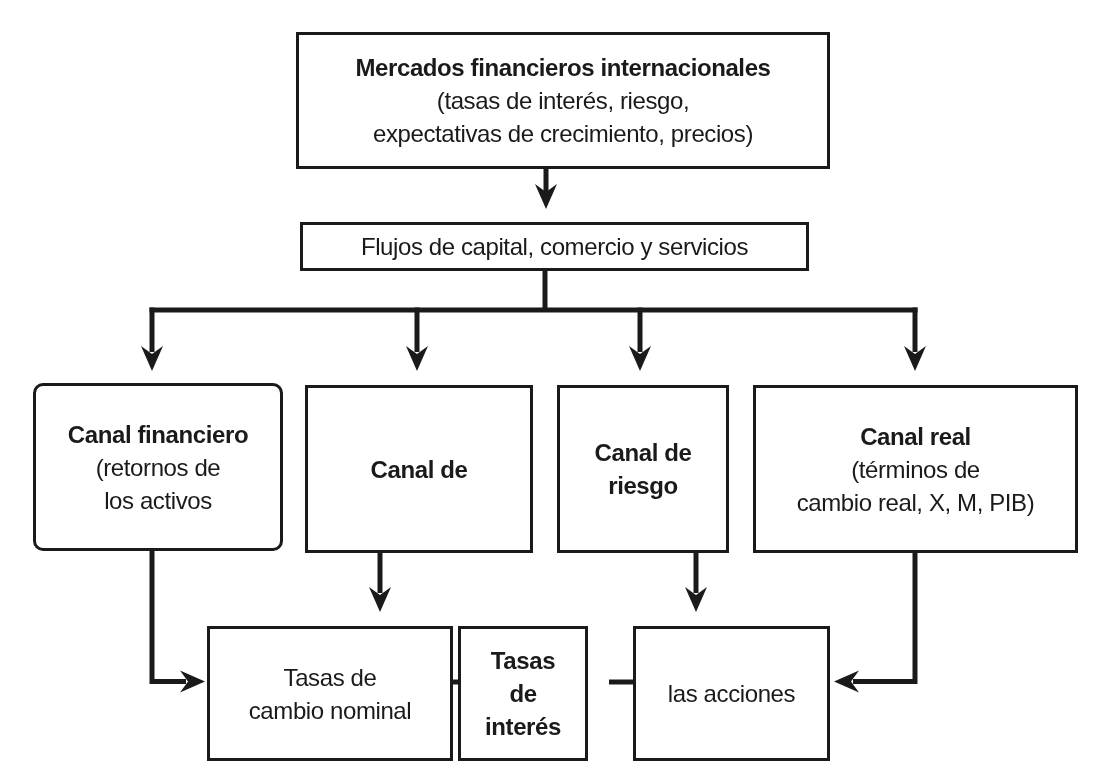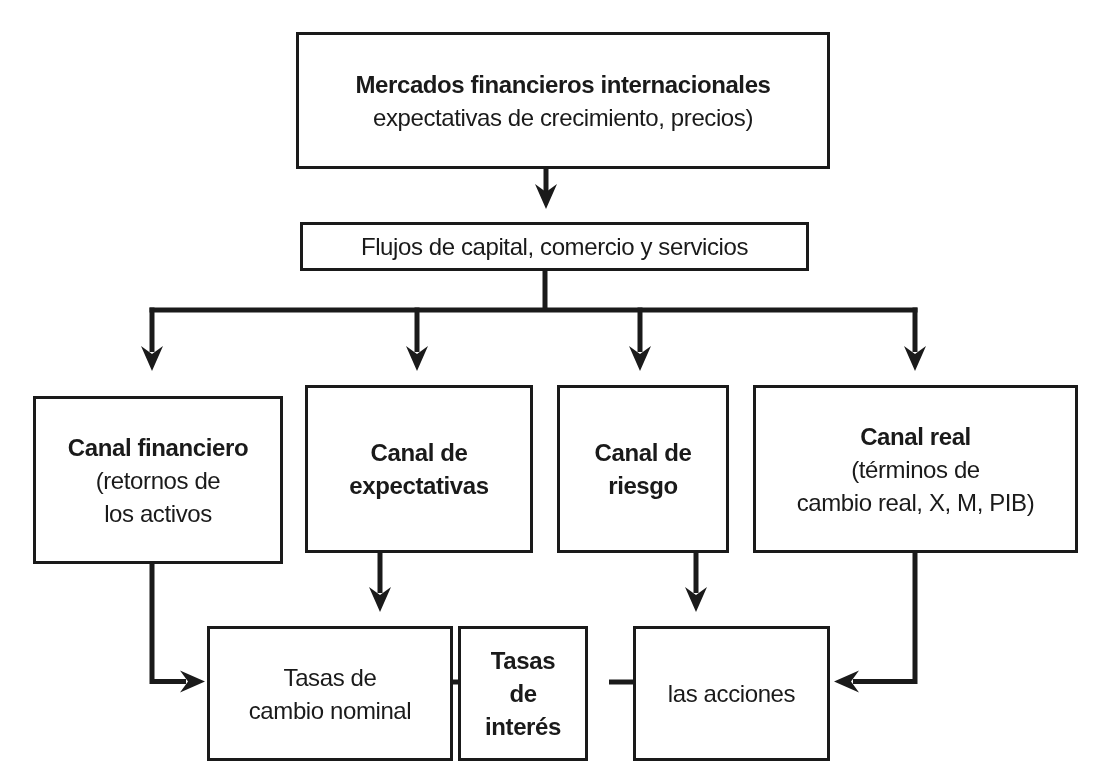--- a/index.html
+++ b/index.html
@@ -33,21 +33,21 @@
     font-size:24px;
     line-height:33px;
     letter-spacing:-0.4px;
     margin-top:12px;
   }
   .ln{white-space:nowrap;}
   .b{font-weight:bold;}
   
   #n-mercados      {left:296px;top:20px; width:534px;height:137px;}
   #n-flujos        {left:300px;top:210px;width:509px;height:49px;}
-  #n-financiero    {left:33px; top:384px;width:250px;height:168px;}
+  #n-financiero    {left:33px; top:371px;width:250px;height:168px;border-radius:10px;}
   #n-expectativas  {left:305px;top:373px;width:228px;height:168px;}
   #n-riesgo        {left:557px;top:373px;width:172px;height:168px;}
   #n-real          {left:753px;top:373px;width:325px;height:168px;}
   #n-tasas-nominal {left:207px;top:614px;width:246px;height:135px;}
   #n-tasas-interes {left:458px;top:614px;width:130px;height:135px;font-weight:bold;}
   #n-precio        {left:633px;top:614px;width:197px;height:135px;}
 </style>
 </head>
 <body>
 
@@ -105,36 +105,36 @@
     <g>
       <path d="M452 682 L481 682"></path>
     </g>
     <g>
       <path d="M609 682 L634 682"></path>
     </g>
   </svg>
 
   <div class="node" id="n-mercados">
     <div class="ln b">Mercados financieros internacionales</div>
+    <div class="ln">(tasas de interés, riesgo,</div>
     <div class="ln">expectativas de crecimiento, precios)</div>
   </div>
 
   <div class="node" id="n-flujos">
     <div class="ln">Flujos de capital, comercio y servicios</div>
   </div>
 
   <div class="node" id="n-financiero">
     <div class="ln b">Canal financiero</div>
     <div class="ln">(retornos de</div>
     <div class="ln">los activos</div>
   </div>
 
   <div class="node" id="n-expectativas">
     <div class="ln b">Canal de</div>
-    <div class="ln b">expectativas</div>
   </div>
 
   <div class="node" id="n-riesgo">
     <div class="ln b">Canal de</div>
     <div class="ln b">riesgo</div>
   </div>
 
   <div class="node" id="n-real">
     <div class="ln b">Canal real</div>
     <div class="ln">(términos de</div>

